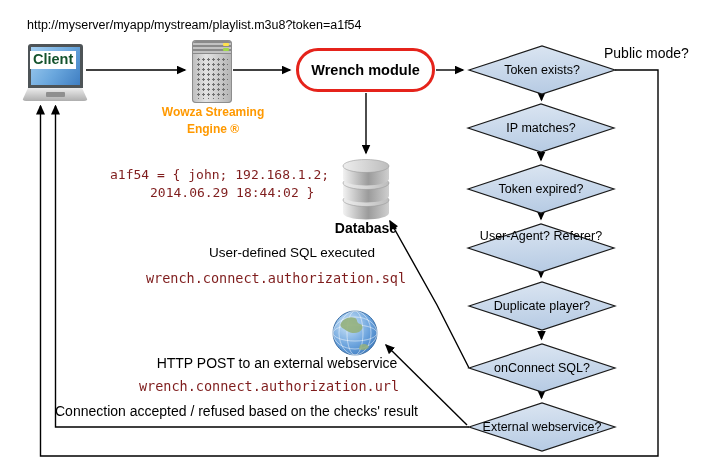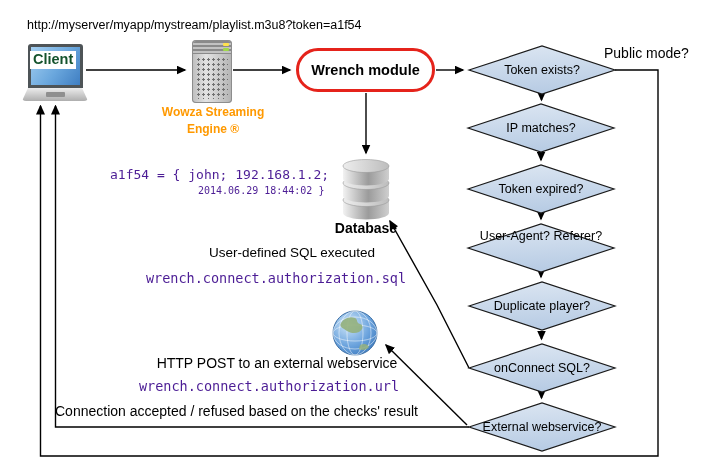--- a/index.html
+++ b/index.html
@@ -4,23 +4,23 @@
 <style>
   html,body{margin:0;padding:0;background:#fff;}
   #canvas{
     position:relative;width:720px;height:473px;background:#fff;overflow:hidden;
     font-family:"Liberation Sans",sans-serif;color:#000;
   }
   .abs{position:absolute;}
   svg{position:absolute;left:0;top:0;}
   
   .url-text{left:27px;top:18px;font-size:12.5px;white-space:nowrap;}
-  .mono{font-family:"DejaVu Sans Mono",monospace;color:#4c1d95;}
+  .mono{font-family:"DejaVu Sans Mono",monospace;color:#7f1d1d;}
   .token-line1{left:110px;top:167px;font-size:13px;white-space:pre;}
-  .token-line2{left:150px;top:185px;font-size:10px;white-space:pre;margin-left:48px;}
+  .token-line2{left:150px;top:185px;font-size:13px;white-space:pre;}
   .caption{font-size:14px;text-align:center;white-space:nowrap;}
   .sql-caption{left:142px;top:245px;width:300px;font-size:13.5px;}
   .sql-file{left:120px;top:270px;width:312px;font-size:13.5px;text-align:center;}
   .http-caption{left:127px;top:355px;width:300px;}
   .url-file{left:113px;top:378px;width:312px;font-size:13.5px;text-align:center;}
   .result-caption{left:55px;top:403px;}
   .public-mode{left:604px;top:45px;width:110px;font-size:14px;}
   .db-label{left:320px;top:220px;width:92px;text-align:center;font-weight:bold;font-size:14px;}
   .check-label{width:146px;text-align:center;font-size:12.5px;line-height:16px;}
   

